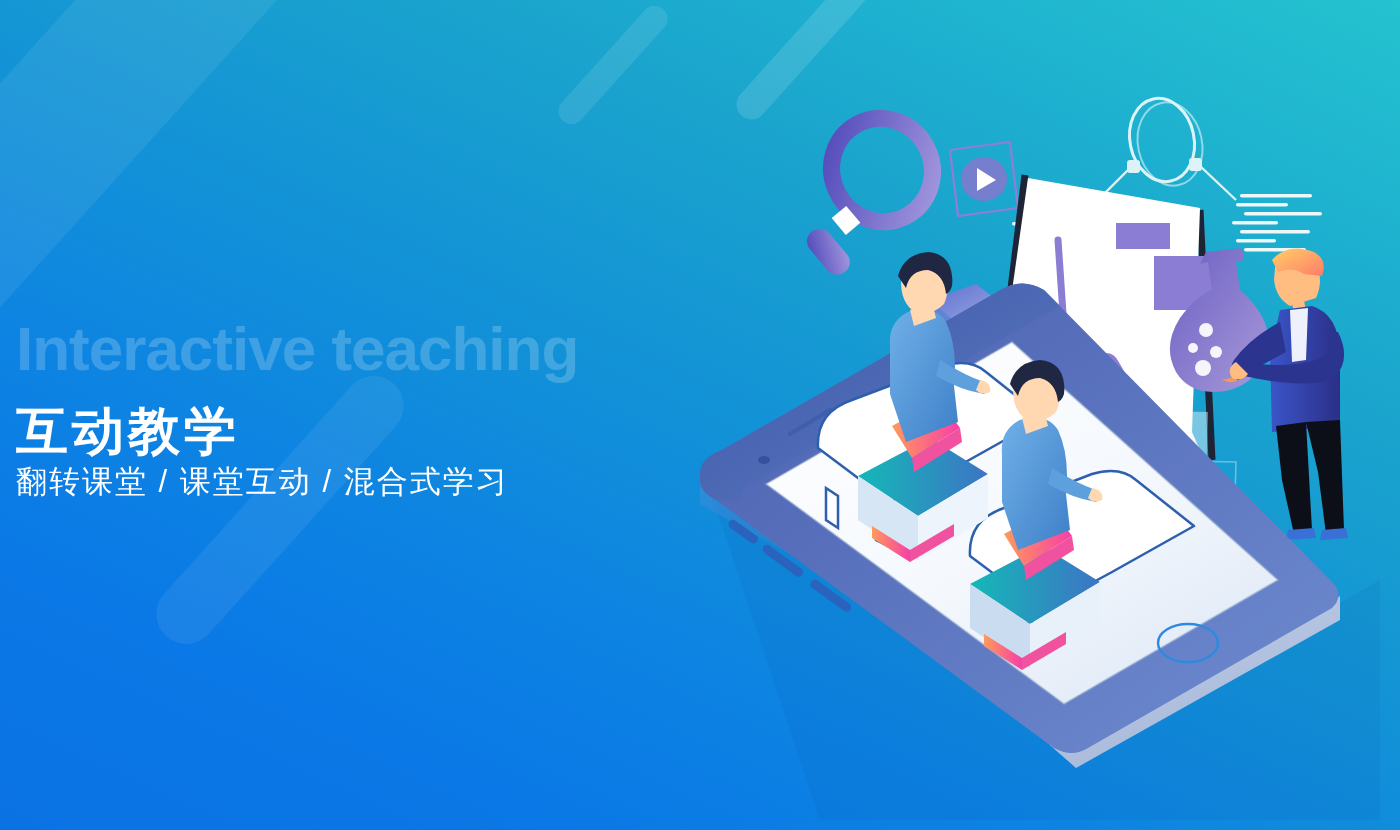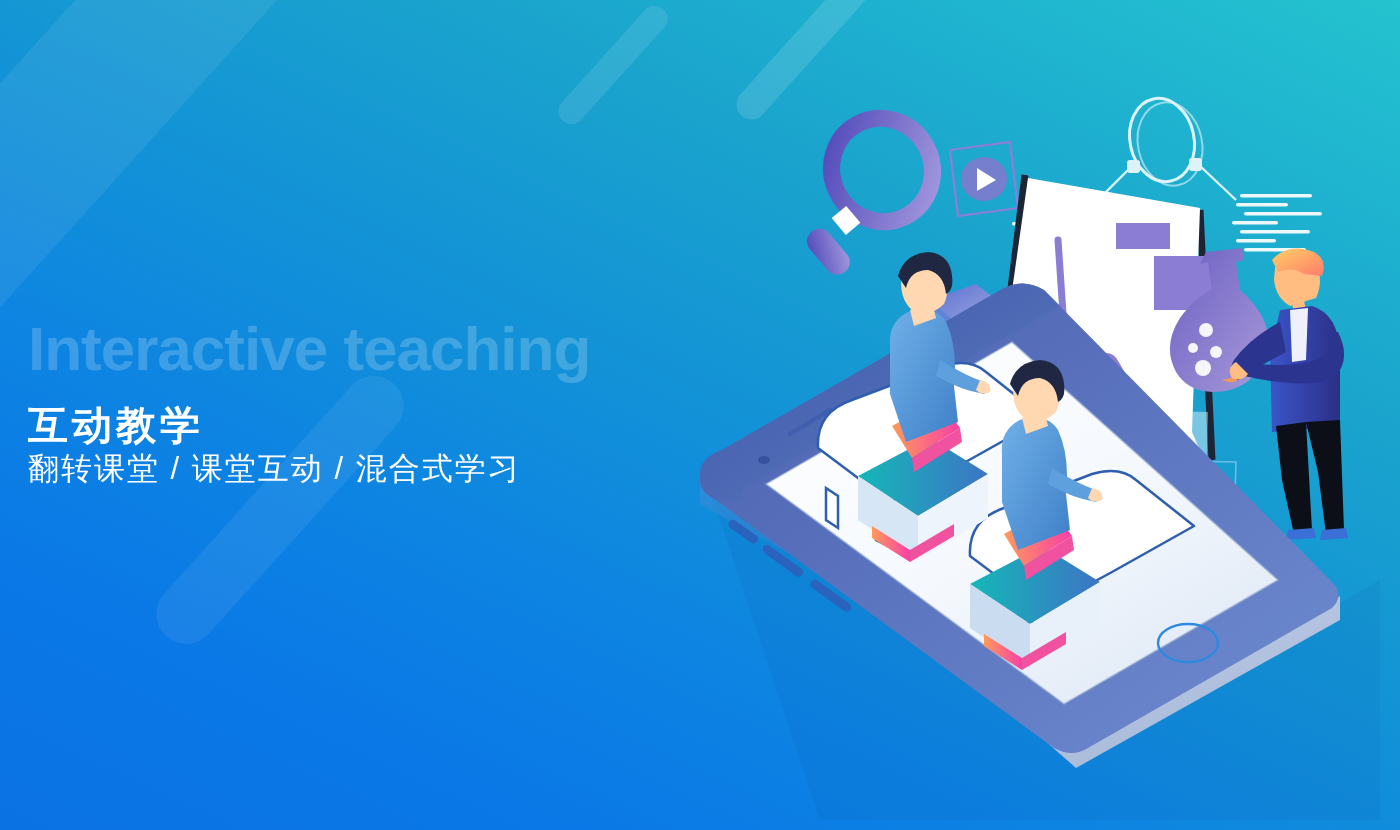--- a/index.html
+++ b/index.html
@@ -23,30 +23,30 @@
         #0b72e4 100%);
   }
   
   .stripe { position:absolute; border-radius:999px; background:#ffffff; pointer-events:none; }
   .s-big   { width:150px; height:640px; left:20px;  top:-230px; transform:rotate(42deg); opacity:.075; }
   .s-mid   { width:60px;  height:340px; left:250px; top:340px;  transform:rotate(42deg); opacity:.07; }
   .s-sm1   { width:26px;  height:150px; left:600px; top:-10px;  transform:rotate(42deg); opacity:.10; }
   .s-sm2   { width:30px;  height:190px; left:790px; top:-50px;  transform:rotate(42deg); opacity:.13; }
 
   
-  .text-block { position:absolute; left:28px; top:316px; width:760px; }
+  .text-block { position:absolute; left:16px; top:316px; width:760px; }
   .watermark {
     font-size:62px; font-weight:700; letter-spacing:-1px;
     color:rgba(255,255,255,.20);
     line-height:1.05; white-space:nowrap;
   }
   .headline {
     margin-top:22px;
-    font-size:40px; font-weight:700; color:#ffffff;
-    letter-spacing:4px; line-height:1.12; white-space:nowrap;
+    font-size:52px; font-weight:700; color:#ffffff;
+    letter-spacing:4px; line-height:1.12; white-space:nowrap;font-family:Liberation Serif, serif;
   }
   .subhead {
     font-size:31px; font-weight:400; color:#ffffff;
     letter-spacing:2px; white-space:nowrap;
   }
 
   
   #art { position:absolute; left:640px; top:60px; width:740px; height:760px; }
   #art svg { display:block; width:100%; height:100%; overflow:visible; }
 </style>

